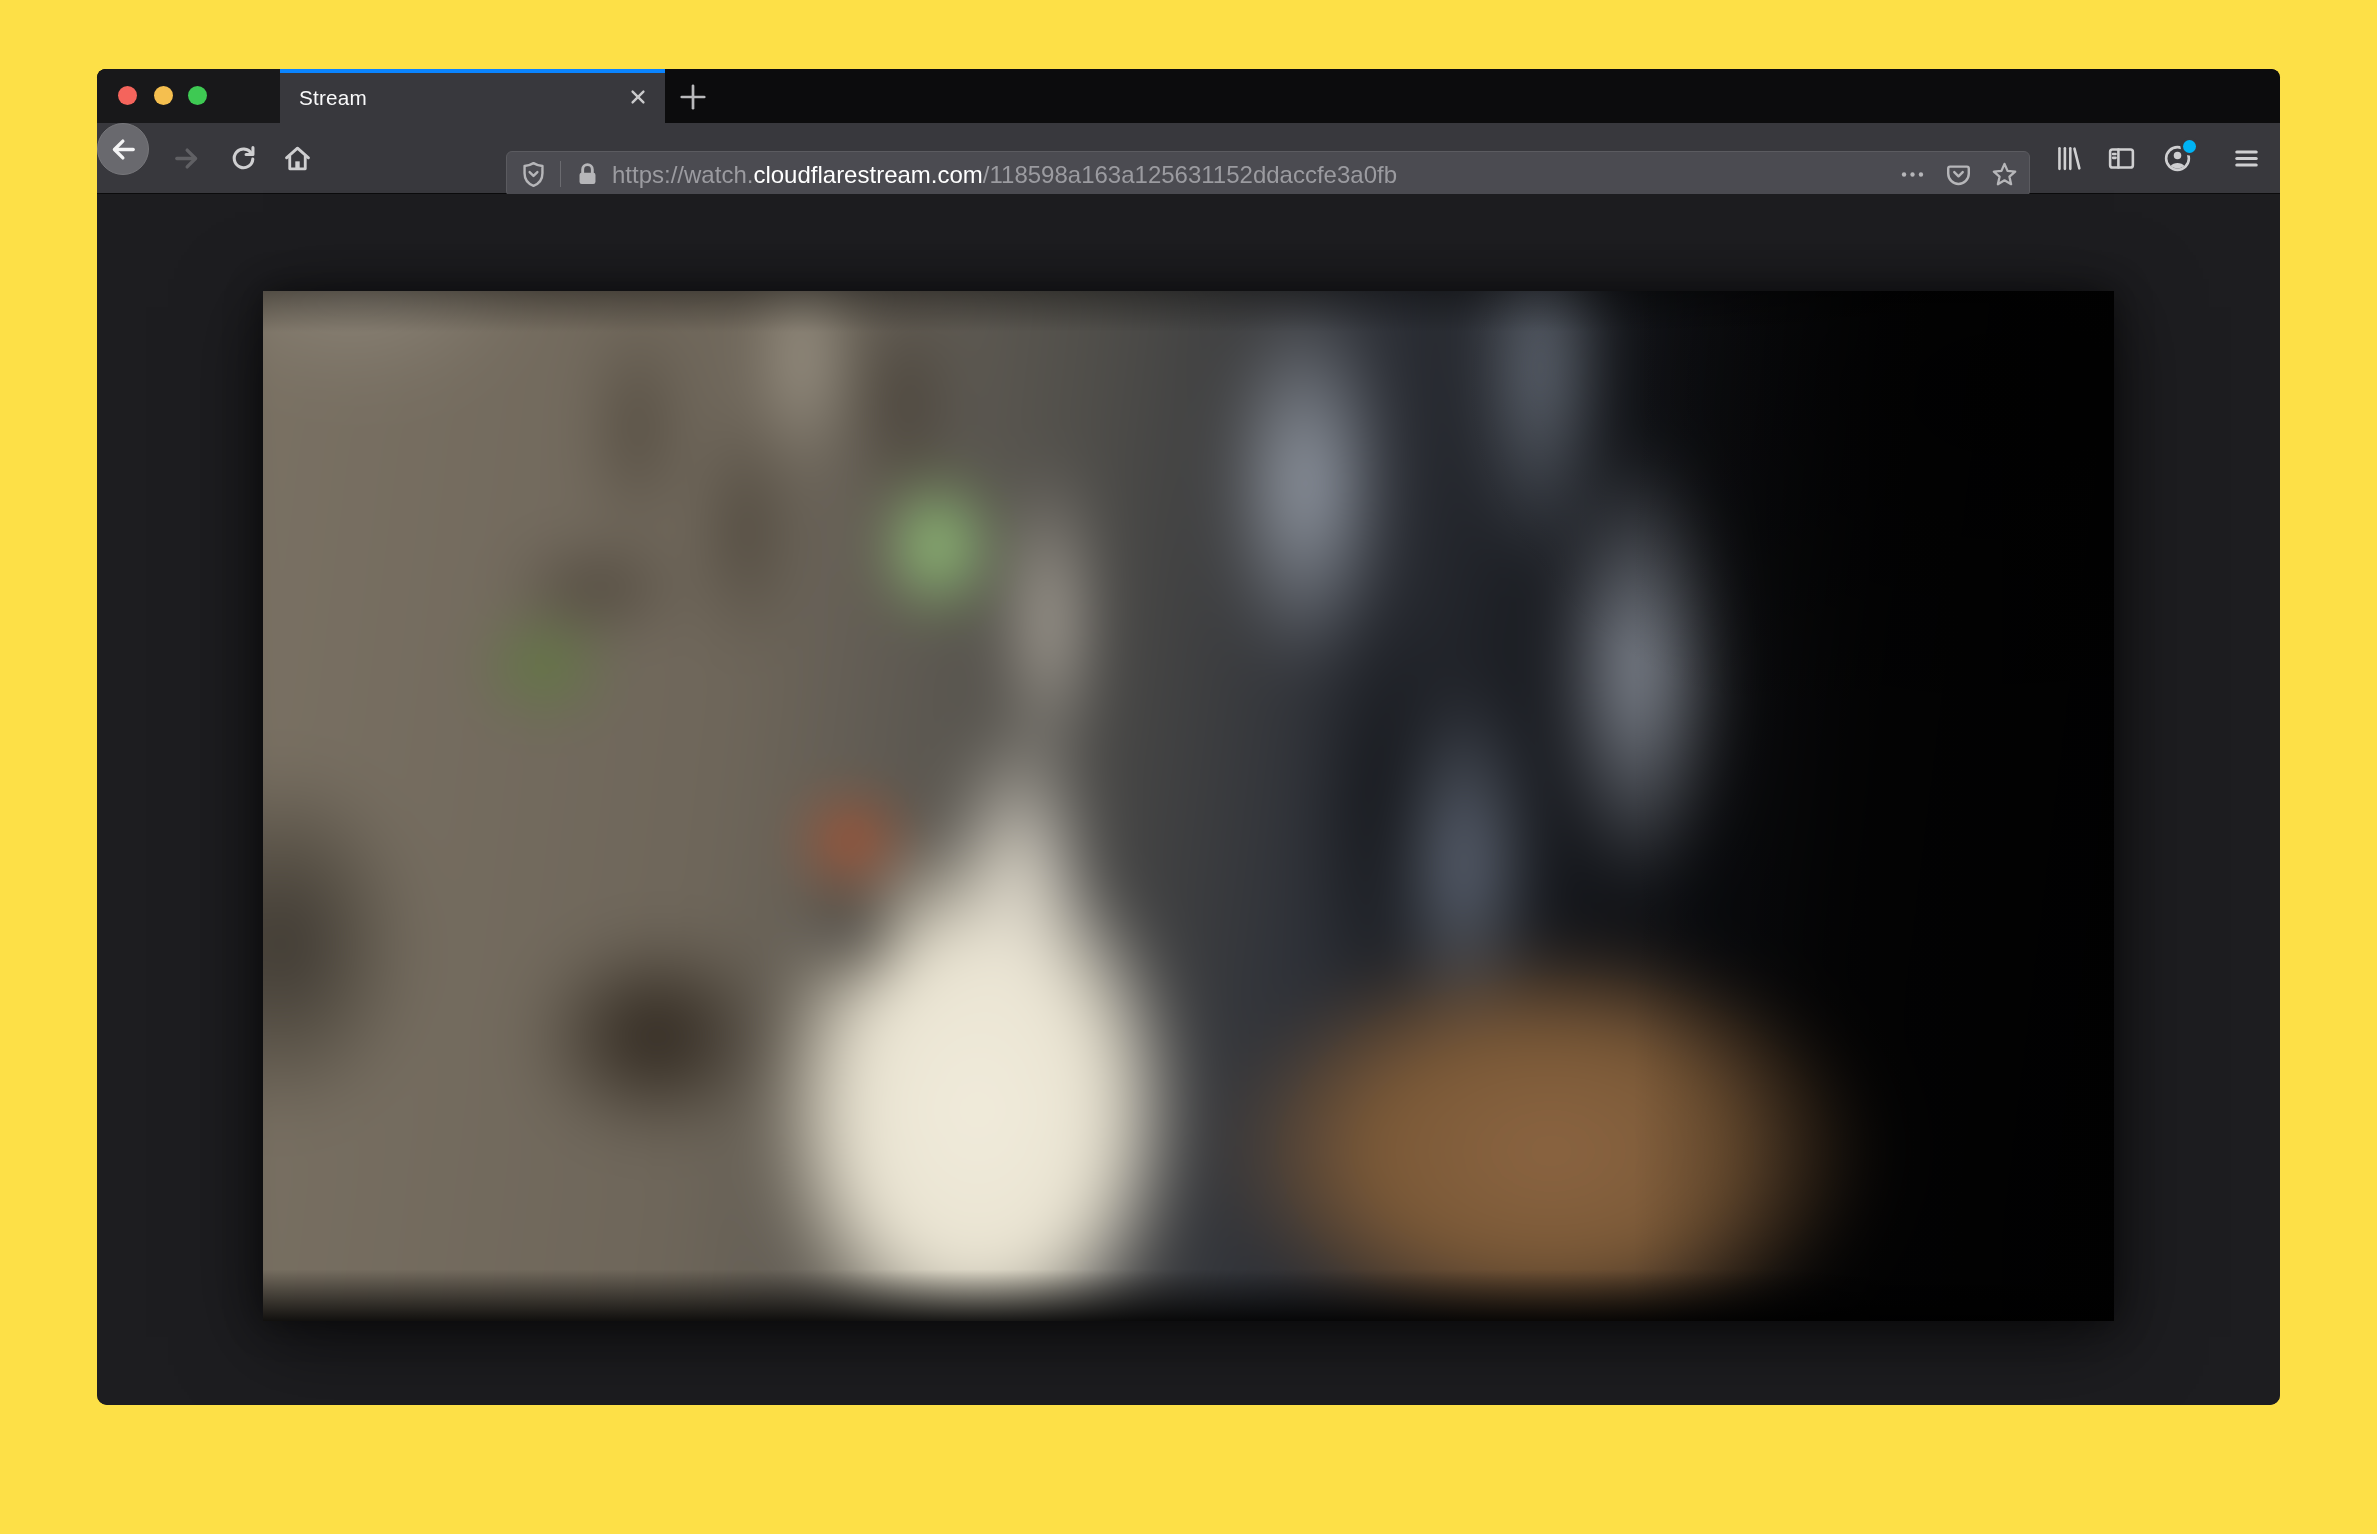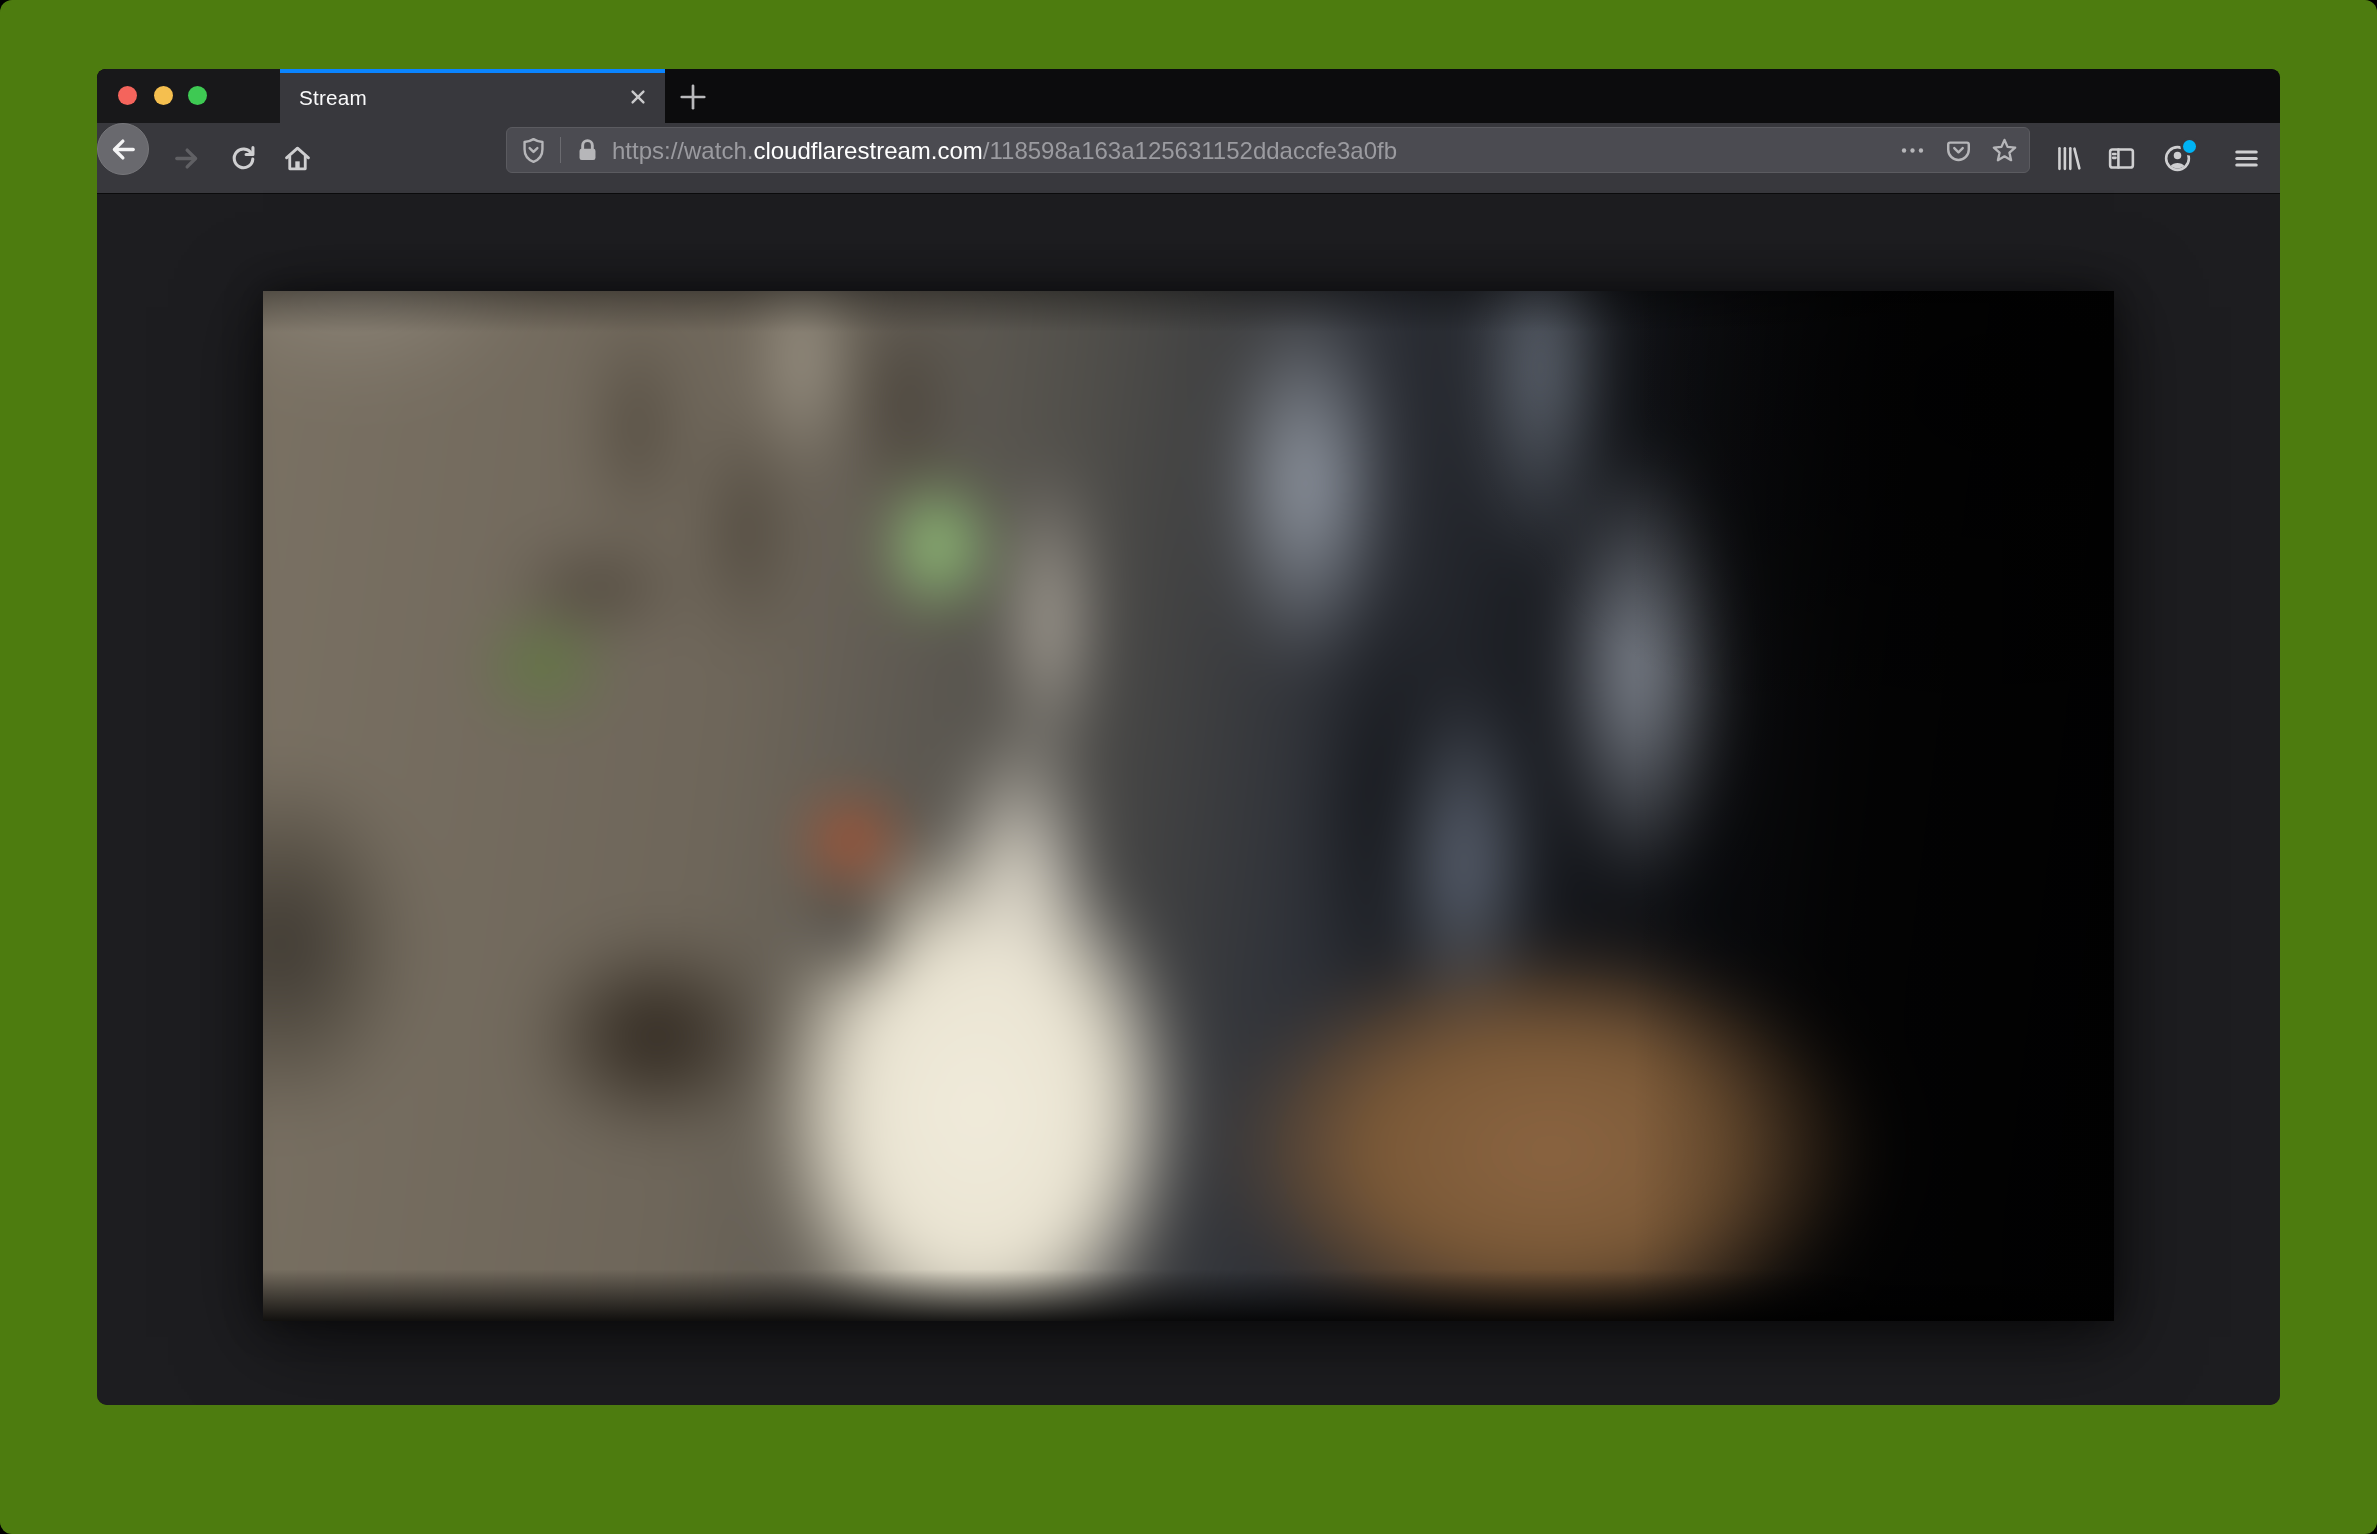--- a/index.html
+++ b/index.html
@@ -1,17 +1,17 @@
 <!DOCTYPE html>
 <html style="--accent-blue: #0a84ff; --traffic-red: #f4645c; --traffic-yellow: #f5bf4f; --traffic-green: #3ec953; --notification-blue: #00b3f4; --cloudflare-orange: #f6821f; --cloudflare-orange-light: #fbad41; --cloudflare-wordmark-gray: #5b6067;font-size:13.8px"><head>
 <meta charset="utf-8">
 <style>
   * { margin:0; padding:0; box-sizing:border-box; }
   html,body { width:2377px; height:1534px; background:#010101; font-family:"Liberation Sans", sans-serif; overflow:hidden; }
-  .screen { position:relative; width:2377px; height:1534px; background:#4d7c0f;border-radius:12px; }
+  .screen { position:relative; width:2377px; height:1534px; background:#fde047; }
 
   
   .window {
     position:absolute; left:97px; top:69px; width:2183px; height:1336px;
     background:#1d1d20; border-radius:8.6px 8.6px 10.3px 10.3px; overflow:hidden;
   }
 
   
   .tabbar { position:absolute; left:0; top:0; width:100%; height:54px; background:#0c0c0d; }
   .traffic-strip { position:absolute; left:0; top:0; width:183px; height:54px; background:#18181a; }
@@ -43,21 +43,21 @@
     left:8.6px; top:9.5px; width:52px; height:52px; border-radius:50%;
     background:#69696e; border:0.9px solid #77777b; color:#f4f4f5;
     display:flex; align-items:center; justify-content:center;
   }
   .back-btn svg { width:31px; height:31px; }
   .fwd-btn    { left:74px;  top:20px; width:31px; height:31px; color:#606064; }
   .reload-btn { left:131px; top:20px; width:31px; height:31px; }
   .home-btn   { left:185px; top:20px; width:31px; height:31px; }
 
   .urlbar {
-    position:absolute; left:409px; top:4px; width:1524px; height:46px;
+    position:absolute; left:409px; top:28px; width:1524px; height:46px;
     background:#4b4b51; border:0.9px solid #5b5b60; border-radius:6px;
   }
   .urlbar-left { position:absolute; left:0; top:0; height:100%; display:flex; align-items:center; }
   .shield-btn, .lock-wrap { width:29px; height:29px; color:#b6b6b9; margin-left:12px; }
   .shield-btn svg, .lock-wrap svg { display:block; width:100%; height:100%; }
   .url-divider { width:0.9px; height:26px; background:#6b6b70; margin-left:12px; }
   .url-text {
     position:absolute; left:105px; top:0; height:45px; line-height:45px;
     font-size:24px; white-space:nowrap; color:#9b9ba0;
   }

